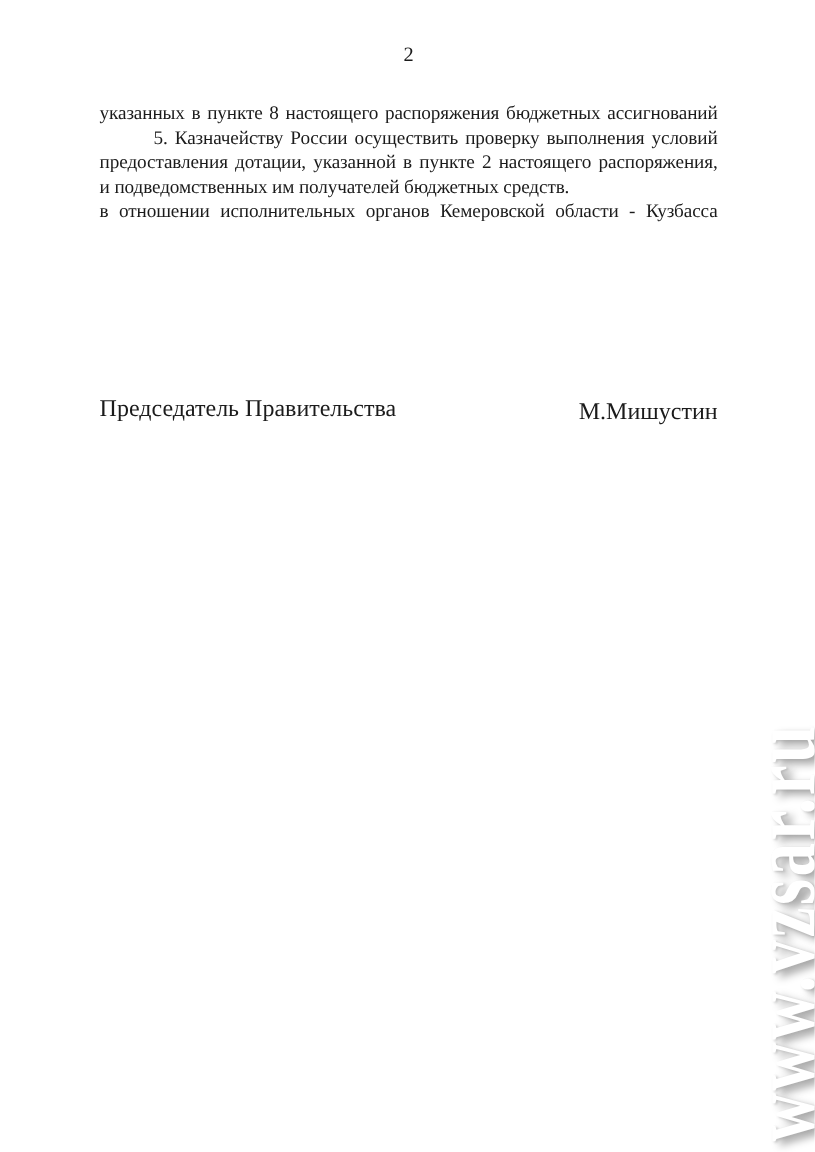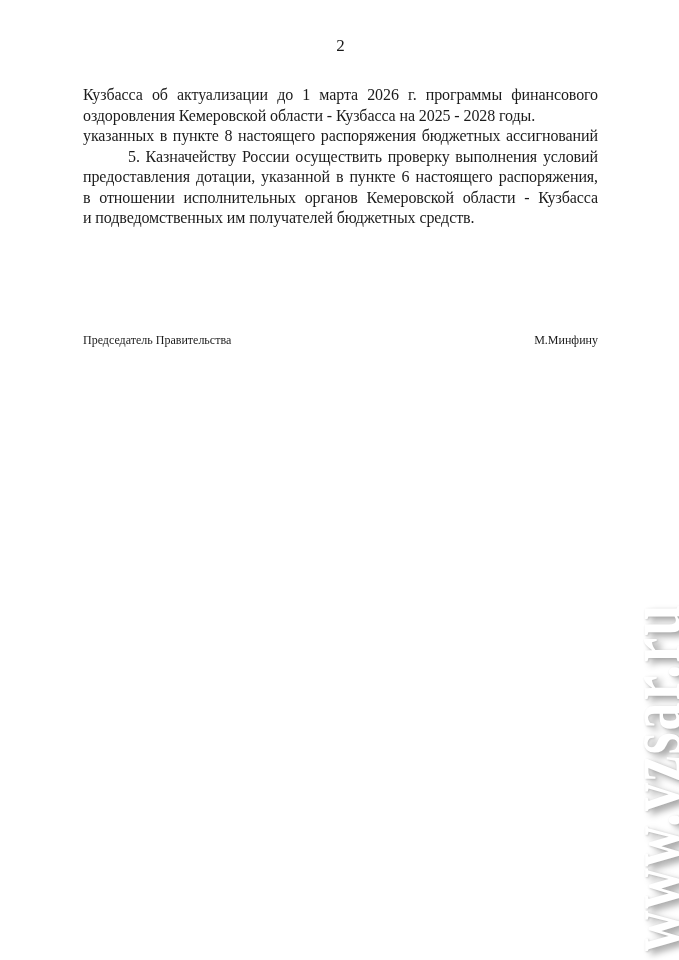--- a/index.html
+++ b/index.html
@@ -46,21 +46,21 @@
     text-align-last: left;
   }
   .indent {
     text-indent: 45px;
   }
   .signature {
     position: absolute;
     top: 330px;
     left: 83px;
     width: 515px;
-    font-size: 12px;
+    font-size: 20px;
   }
   .sig-left {
     display: inline-block;
     text-align: center;
   }
   .sig-left .line {
     line-height: 20.5px;
   }
   .sig-name {
     position: absolute;
@@ -86,40 +86,36 @@
 </style>
 </head>
 <body>
 
 <div class="page">
 
   <div class="page-number">2</div>
 
   <div class="body-text">
 
-    <div>
-      <div class="line jline">Кузбасса об актуализации до 1&nbsp;марта 2026&nbsp;г. программы финансового</div>
-      <div class="line lline">оздоровления Кемеровской области - Кузбасса на 2025 - 2028 годы.</div>
-    </div>
 
     <div>
       <div class="line jline">указанных в пункте 8 настоящего распоряжения бюджетных ассигнований</div>
     </div>
 
     <div>
       <div class="line jline indent">5.&nbsp;Казначейству России осуществить проверку выполнения условий</div>
-      <div class="line jline">предоставления дотации, указанной в пункте 6 настоящего распоряжения,</div>
+      <div class="line jline">предоставления дотации, указанной в пункте 2 настоящего распоряжения,</div>
+      <div class="line lline">и подведомственных им получателей бюджетных средств.</div>
       <div class="line jline">в отношении исполнительных органов Кемеровской области - Кузбасса</div>
-      <div class="line lline">и подведомственных им получателей бюджетных средств.</div>
     </div>
 
   </div>
 
   <div class="signature">
     <div class="sig-left">
       <div class="line">Председатель Правительства</div>
     </div>
-    <div class="sig-name">М.Минфину</div>
+    <div class="sig-name">М.Мишустин</div>
   </div>
 
   <div class="watermark">www.vzsar.ru</div>
 
 </div>
 
 </body></html>

